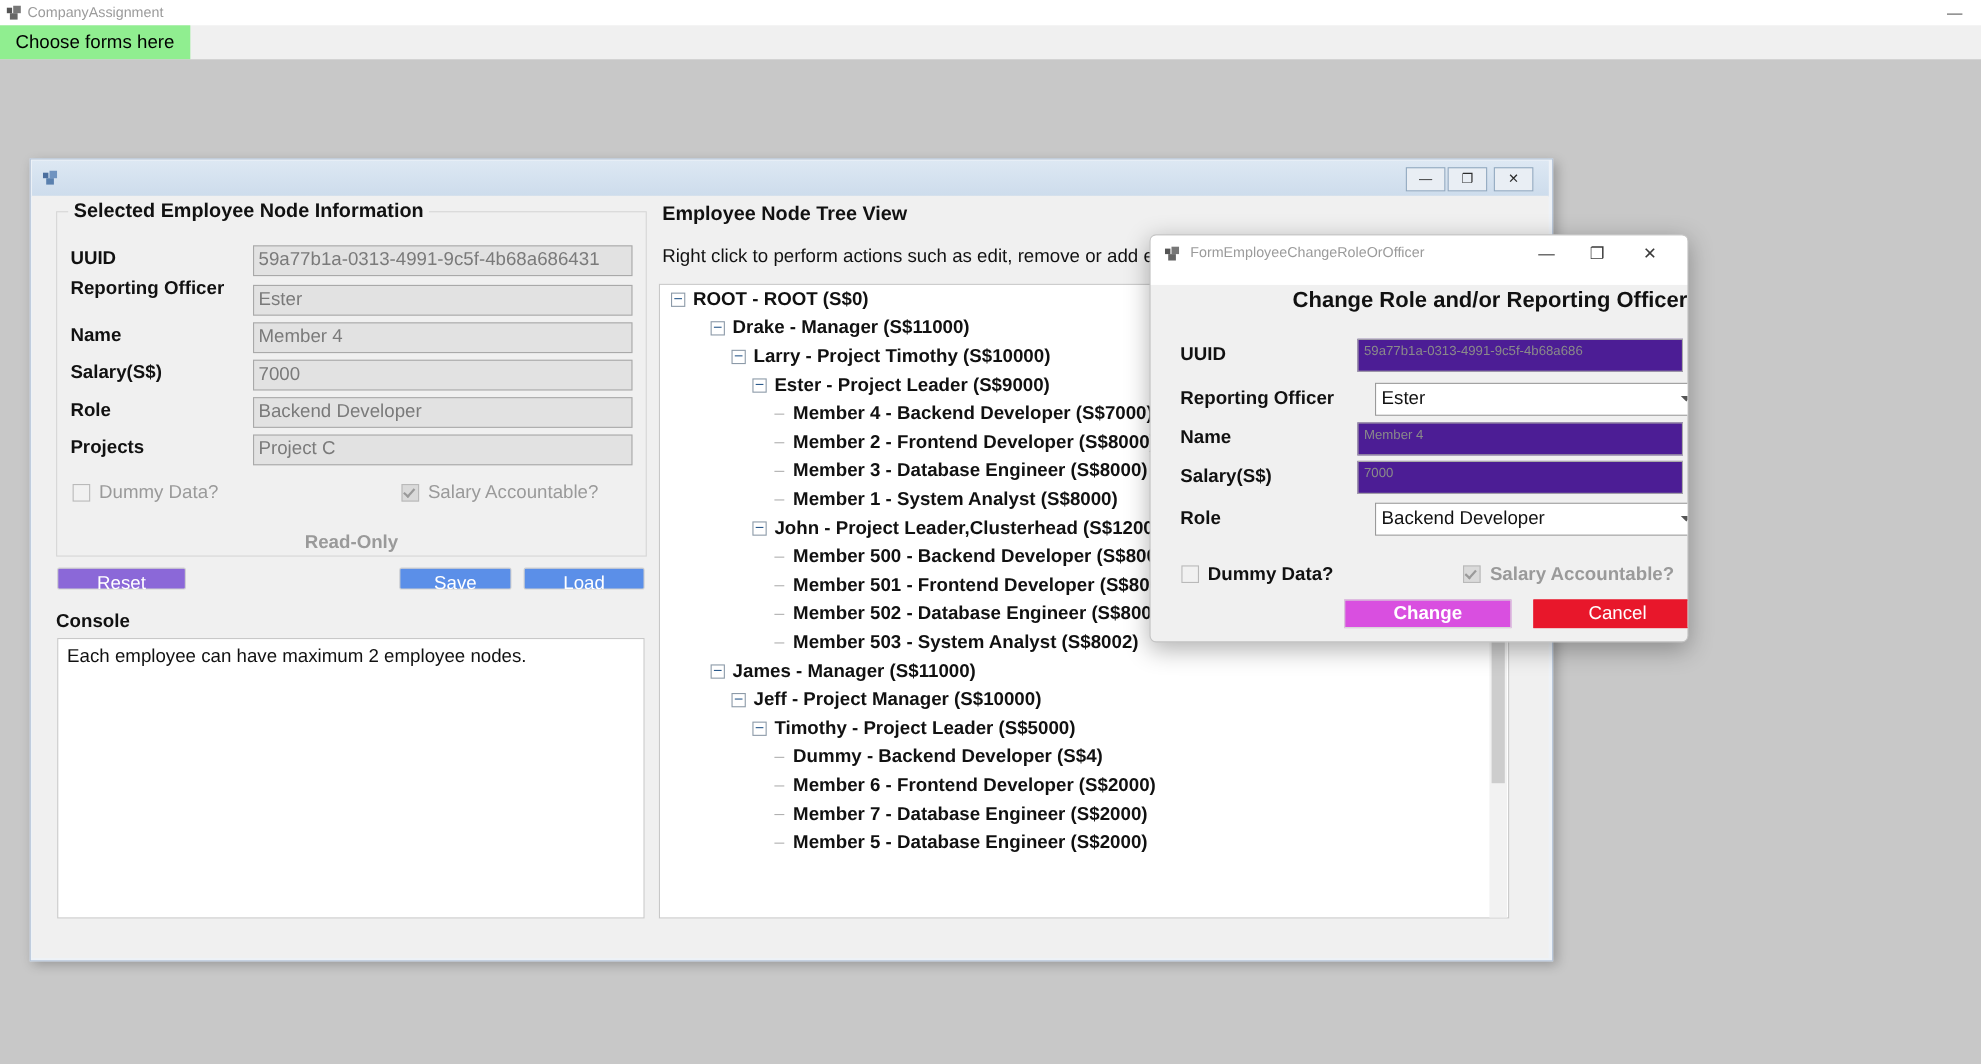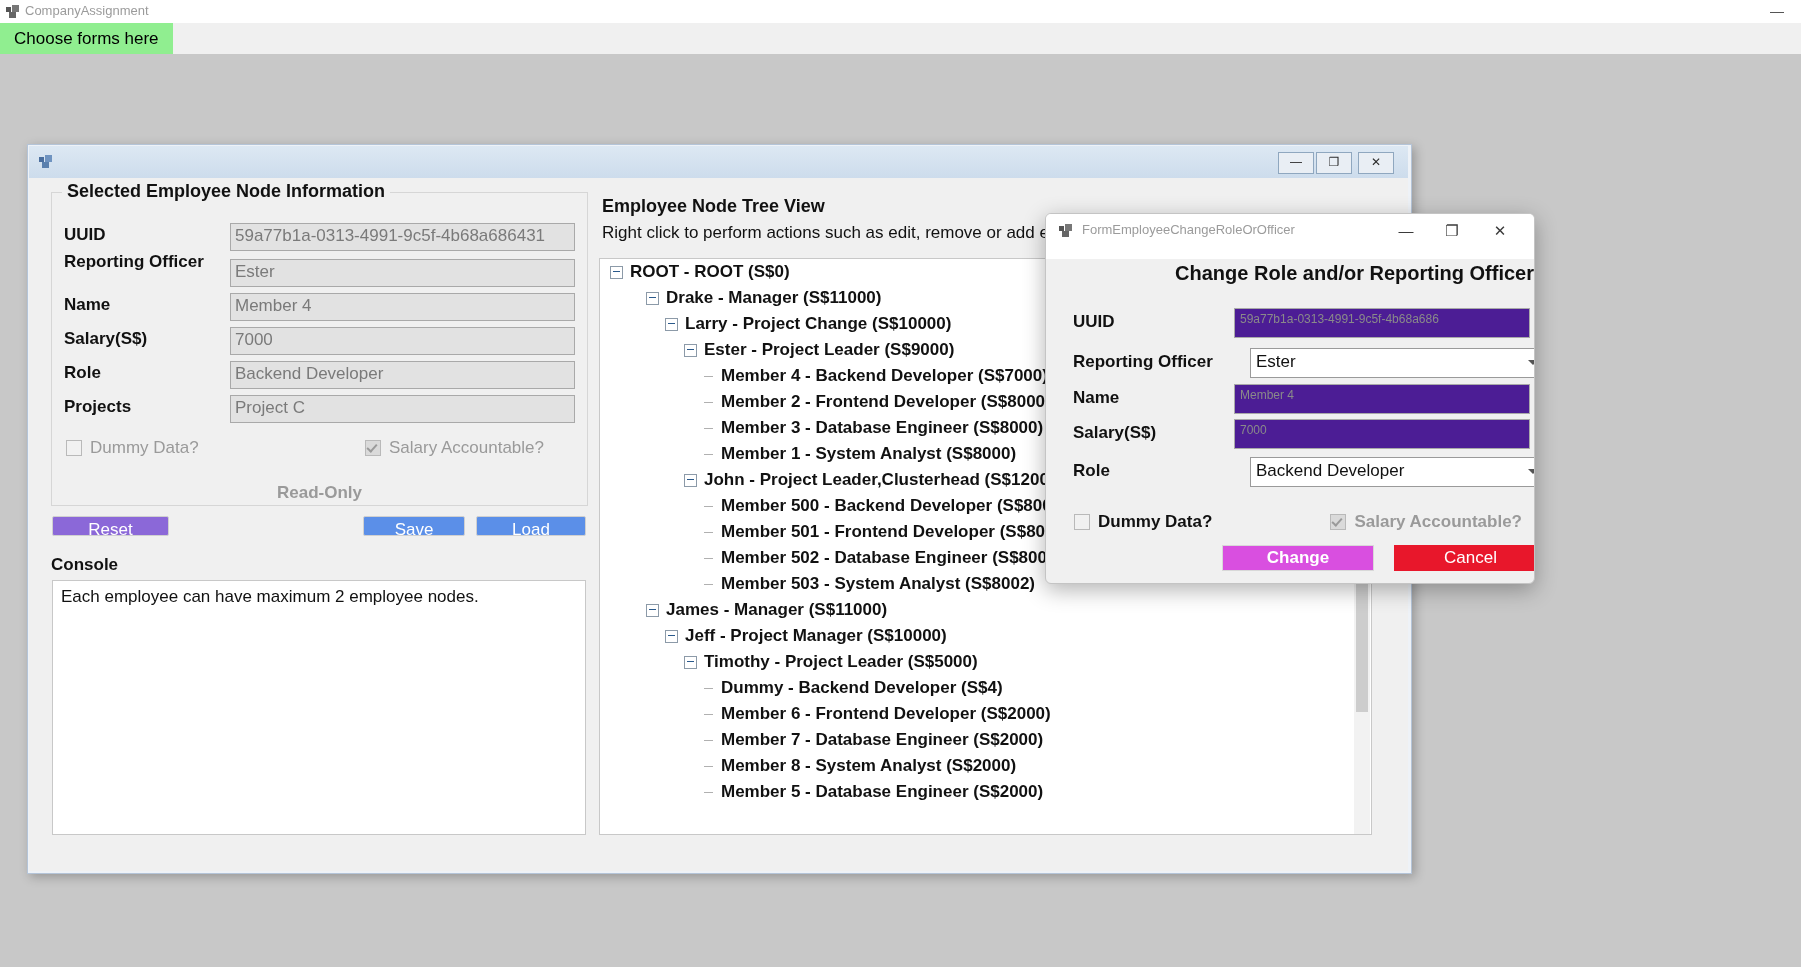--- a/index.html
+++ b/index.html
@@ -120,21 +120,21 @@
   }
   #console-box{
     position:absolute;left:23px;top:402px;width:534px;height:255px;
     background:#ffffff;border:1px solid #c8c8c8;box-sizing:border-box;
   }
   #console-text{
     padding:6px 8px;font-size:17px;color:#111;
   }
   
   #tree-title{
-    position:absolute;left:573px;top:18px;
+    position:absolute;left:573px;top:6px;
     font-size:18px;font-weight:bold;color:#111;
   }
   #tree-subtitle{
     position:absolute;left:573px;top:45px;
     font-size:17px;color:#111;white-space:nowrap;
   }
   #tree-box{
     position:absolute;left:570px;top:80px;width:773px;height:577px;
     background:#ffffff;border:1px solid #c8c8c8;box-sizing:border-box;
     overflow:hidden;
@@ -312,38 +312,37 @@
         <div id="console-text">Each employee can have maximum 2 employee nodes.</div>
       </div>
 
       <div id="tree-title">Employee Node Tree View</div>
       <div id="tree-subtitle">Right click to perform actions such as  edit, remove or add  employee nodes.</div>
 
       <div id="tree-box">
         <div id="tree-inner">
             <div class="tnode" style="padding-left: 10px;"><span class="t-exp"></span><span>ROOT - ROOT (S$0)</span></div>
             <div class="tnode" style="padding-left: 46px;"><span class="t-exp"></span><span>Drake - Manager (S$11000)</span></div>
-            <div class="tnode" style="padding-left: 65px;"><span class="t-exp"></span><span>Larry - Project Change (S$10000)</span></div>
+            <div class="tnode" style="padding-left: 65px;"><span class="t-exp"></span><span>Larry - Project Timothy (S$10000)</span></div>
             <div class="tnode" style="padding-left: 84px;"><span class="t-exp"></span><span>Ester - Project Leader (S$9000)</span></div>
             <div class="tnode" style="padding-left: 103px;"><span class="t-leafdash"></span><span>Member 4 - Backend Developer (S$7000)</span></div>
             <div class="tnode" style="padding-left: 103px;"><span class="t-leafdash"></span><span>Member 2 - Frontend Developer (S$8000)</span></div>
             <div class="tnode" style="padding-left: 103px;"><span class="t-leafdash"></span><span>Member 3 - Database Engineer (S$8000)</span></div>
             <div class="tnode" style="padding-left: 103px;"><span class="t-leafdash"></span><span>Member 1 - System Analyst (S$8000)</span></div>
             <div class="tnode" style="padding-left: 84px;"><span class="t-exp"></span><span>John - Project Leader,Clusterhead (S$12000)</span></div>
             <div class="tnode" style="padding-left: 103px;"><span class="t-leafdash"></span><span>Member 500 - Backend Developer (S$8000)</span></div>
             <div class="tnode" style="padding-left: 103px;"><span class="t-leafdash"></span><span>Member 501 - Frontend Developer (S$8000)</span></div>
             <div class="tnode" style="padding-left: 103px;"><span class="t-leafdash"></span><span>Member 502 - Database Engineer (S$8001)</span></div>
             <div class="tnode" style="padding-left: 103px;"><span class="t-leafdash"></span><span>Member 503 - System Analyst (S$8002)</span></div>
             <div class="tnode" style="padding-left: 46px;"><span class="t-exp"></span><span>James - Manager (S$11000)</span></div>
             <div class="tnode" style="padding-left: 65px;"><span class="t-exp"></span><span>Jeff - Project Manager (S$10000)</span></div>
             <div class="tnode" style="padding-left: 84px;"><span class="t-exp"></span><span>Timothy - Project Leader (S$5000)</span></div>
             <div class="tnode" style="padding-left: 103px;"><span class="t-leafdash"></span><span>Dummy - Backend Developer (S$4)</span></div>
             <div class="tnode" style="padding-left: 103px;"><span class="t-leafdash"></span><span>Member 6 - Frontend Developer (S$2000)</span></div>
             <div class="tnode" style="padding-left: 103px;"><span class="t-leafdash"></span><span>Member 7 - Database Engineer (S$2000)</span></div>
-            <div class="tnode" style="padding-left: 103px;"><span class="t-leafdash"></span><span>Member 8 - System Analyst (S$2000)</span></div>
             <div class="tnode" style="padding-left: 103px;"><span class="t-leafdash"></span><span>Member 5 - Database Engineer (S$2000)</span></div>
           </div>
         <div id="tree-scrollbar">
           <div id="tree-thumb"></div>
         </div>
       </div>
 
     </div>
   </div>
 

